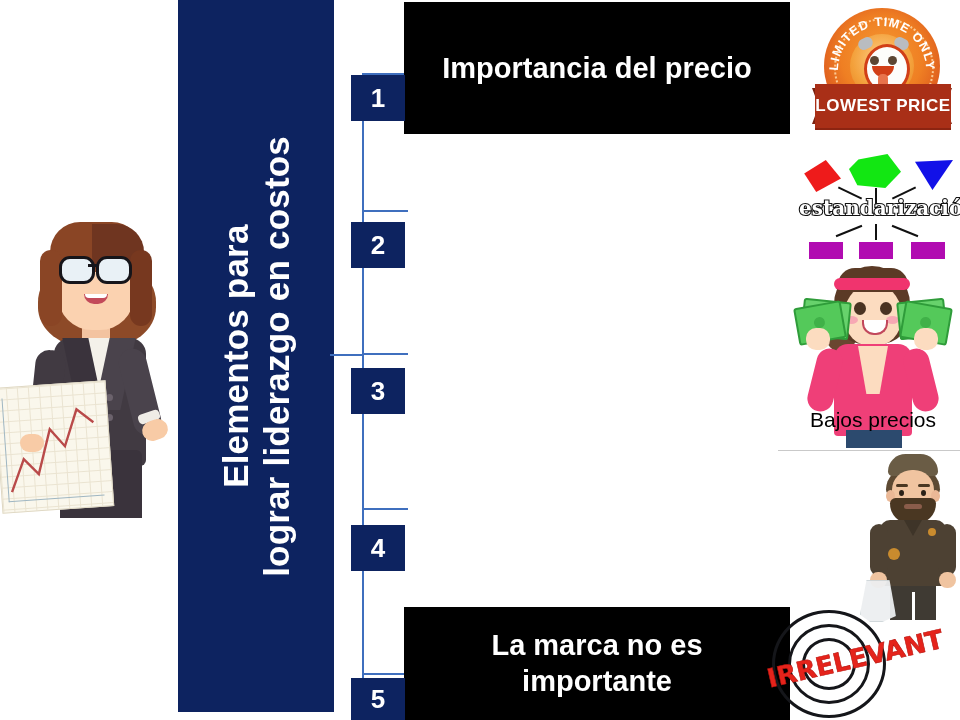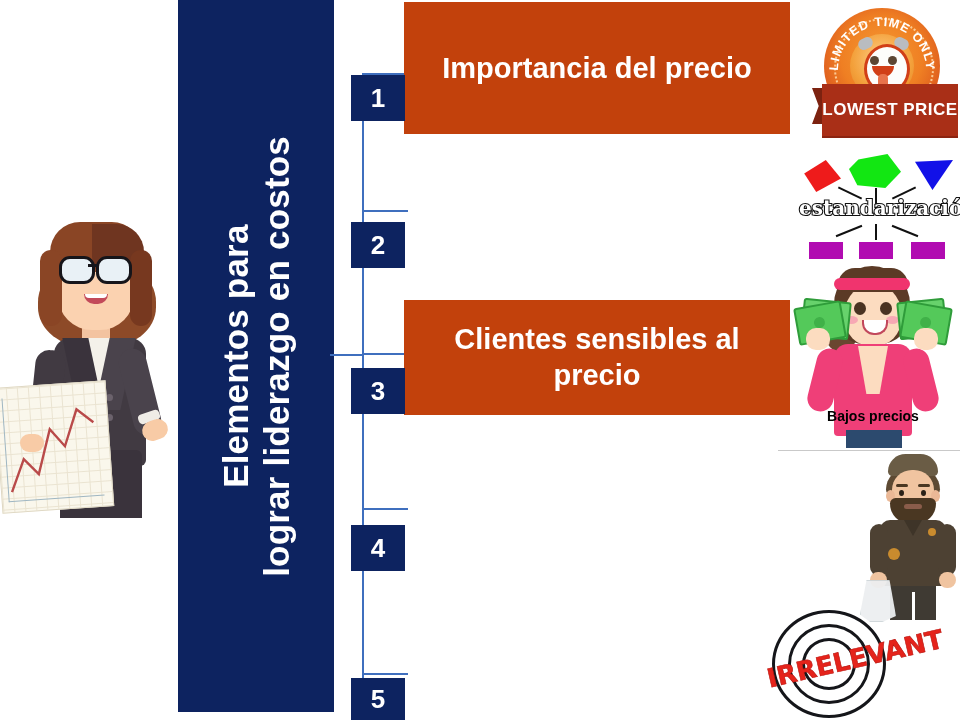--- a/index.html
+++ b/index.html
@@ -71,21 +71,21 @@
 
   
   .numbox{
     position:absolute;left:351px;width:54px;height:46px;background:#0d2360;
     color:#fff;font-weight:bold;font-size:26px;
     display:flex;align-items:center;justify-content:center;
   }
 
   
   .bluebox{
-    position:absolute;left:404px;width:386px;background:#c2410c;
+    position:absolute;left:404px;width:386px;background:#000000;
     color:#ffffff;font-weight:bold;font-size:29px;line-height:1.22;
     display:flex;align-items:center;justify-content:center;text-align:center;
     padding:0 10px;box-sizing:border-box;
   }
   .bluebox.wide{font-size:28px;}
   .bluebox.loose{line-height:2.0;}
 
   
   .badge{position:absolute;left:812px;top:6px;width:140px;height:128px;}
   .badge .ring{position:absolute;left:12px;top:2px;width:116px;height:116px;border-radius:50%;
@@ -99,21 +99,21 @@
   .badge .bell{position:absolute;top:32px;width:15px;height:11px;background:#b9bcc0;border-radius:7px;}
   .badge .bell.l{left:46px;transform:rotate(-28deg);}
   .badge .bell.r{left:82px;transform:rotate(28deg);}
   .badge .eye{position:absolute;top:50px;width:9px;height:9px;border-radius:50%;background:#5c4633;}
   .badge .eye.l{left:58px;}
   .badge .eye.r{left:76px;}
   .badge .smile{position:absolute;left:60px;top:60px;width:22px;height:11px;border-radius:0 0 12px 12px;background:#d13f17;}
   .badge .tongue{position:absolute;left:66px;top:68px;width:10px;height:18px;border-radius:5px 5px 6px 6px;background:#e8734b;}
   .badge .arc{position:absolute;left:12px;top:2px;width:116px;height:116px;}
   .badge .arc text{fill:#fff;font-size:12.5px;font-weight:bold;font-family:"Liberation Sans",sans-serif;letter-spacing:1.1px;}
-  .badge .ribbon{position:absolute;left:10px;top:78px;width:136px;height:52px;background:#a92f17;
+  .badge .ribbon{position:absolute;left:3px;top:78px;width:136px;height:44px;background:#a92f17;
     display:flex;align-items:center;justify-content:center;
     color:#fff;font-weight:bold;font-size:17px;letter-spacing:.5px;
     box-shadow:0 2px 0 #8c2411;}
   .badge .rtail{position:absolute;top:82px;width:16px;height:36px;background:#7c2210;}
   .badge .rtail.l{left:0;clip-path:polygon(0 0,100% 0,100% 100%,0 100%,42% 50%);}
   .badge .rtail.r{left:124px;clip-path:polygon(0 0,100% 0,58% 50%,100% 100%,0 100%);}
 
   
   .estd{position:absolute;left:797px;top:152px;width:160px;height:116px;background:#fff;}
   .estd .sh-red{position:absolute;left:4px;top:8px;width:40px;height:32px;background:#ee1b1b;
@@ -149,21 +149,21 @@
   .m-handL{position:absolute;left:16px;top:66px;width:24px;height:22px;background:#fcdcc0;border-radius:10px;}
   .m-handR{position:absolute;left:124px;top:66px;width:24px;height:22px;background:#fcdcc0;border-radius:10px;}
   .cash{position:absolute;width:44px;height:34px;background:#54c95a;border:2px solid #2f9c3a;border-radius:3px;}
   .cash::after{content:"";position:absolute;left:16px;top:11px;width:11px;height:11px;border-radius:50%;background:#2f9c3a;opacity:.55;}
   .cash.l{left:6px;top:42px;transform:rotate(-10deg);}
   .cash.l2{left:12px;top:38px;transform:rotate(6deg);background:#67d26c;}
   .cash.r{left:112px;top:42px;transform:rotate(10deg);}
   .cash.r2{left:108px;top:38px;transform:rotate(-6deg);background:#67d26c;}
   .m-jeans{position:absolute;left:56px;top:168px;width:56px;height:18px;background:#2c4a6e;}
   .m-caption{position:absolute;left:0;top:146px;width:166px;text-align:center;
-    color:#000;font-weight:bold;font-size:14px;}
+    color:#000;font-weight:normal;font-size:21px;}
 
   .hrule{position:absolute;left:778px;top:450px;width:182px;height:1px;background:#c9c9c9;}
 
   
   .man{position:absolute;left:866px;top:452px;width:94px;height:168px;}
   .mn-hat{position:absolute;left:22px;top:2px;width:50px;height:22px;background:#6a5c45;border-radius:24px 24px 6px 6px;}
   .mn-hair{position:absolute;left:20px;top:16px;width:54px;height:28px;background:#5d4a33;border-radius:26px 26px 8px 8px;}
   .mn-face{position:absolute;left:26px;top:18px;width:42px;height:48px;background:#f0c4a0;border-radius:20px 20px 20px 20px;}
   .mn-ear{position:absolute;top:38px;width:9px;height:12px;background:#eab896;border-radius:50%;}
   .mn-ear.l{left:20px;}
@@ -258,27 +258,27 @@
   <div class="conn-h" style="left:362px;top:508px;width:46px;"></div>
   <div class="conn-h" style="left:362px;top:673px;width:46px;"></div>
 
   <div class="bluebox loose" style="top:2px;height:132px;">
     <span>Importancia del precio</span>
   </div>
   <div class="numbox" style="top:75px;">1</div>
 
   <div class="numbox" style="top:222px;">2</div>
 
-  <div class="bluebox" style="top:300px;height:115px;">
-    <span>Clientes sensibles al precio</span>
-  </div>
   <div class="numbox" style="top:368px;">3</div>
 
   <div class="numbox" style="top:525px;">4</div>
 
+  <div class="bluebox" style="top:607px;height:113px;">
+    <span>La marca no es importante</span>
+  </div>
   <div class="numbox" style="top:678px;height:42px;">5</div>
 
   <div class="badge">
     <div class="ring"></div>
     <div class="ring2"></div>
     <div class="inner"></div>
     <svg class="arc" viewBox="0 0 116 116">
       <defs>
           <path id="arcp" d="M 14,62 A 44,44 0 0 1 102,62"></path>
         </defs>

